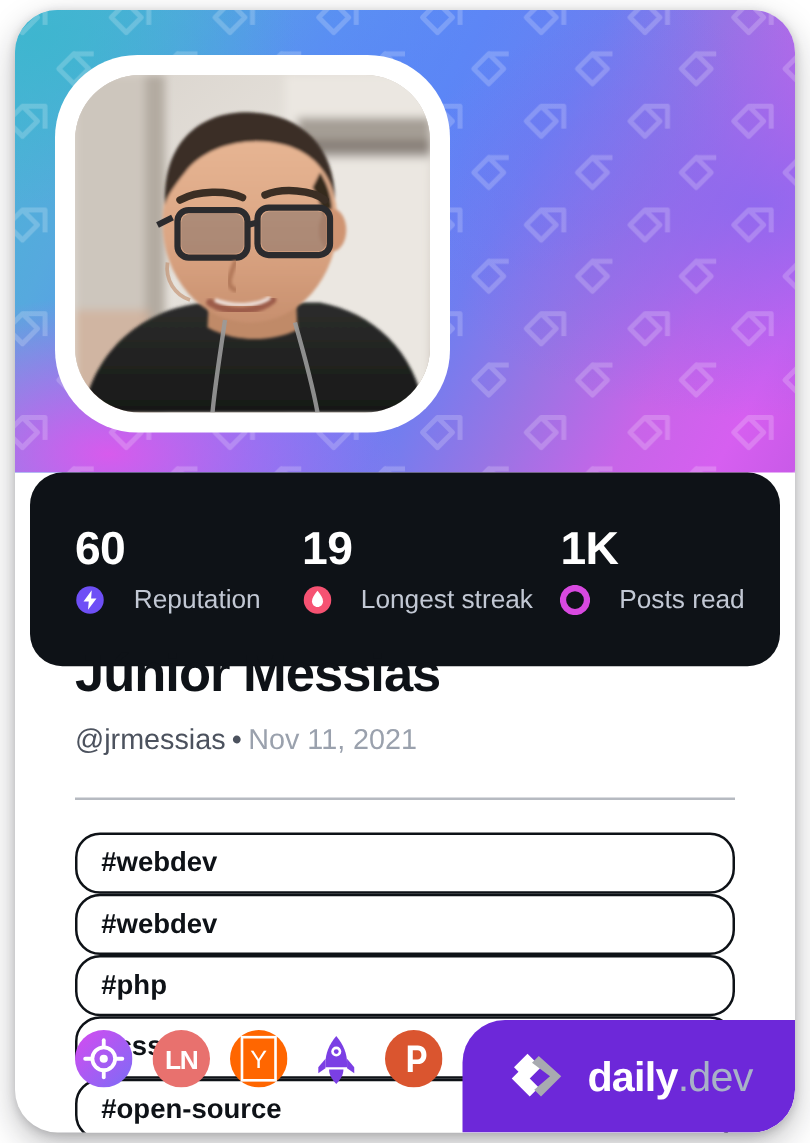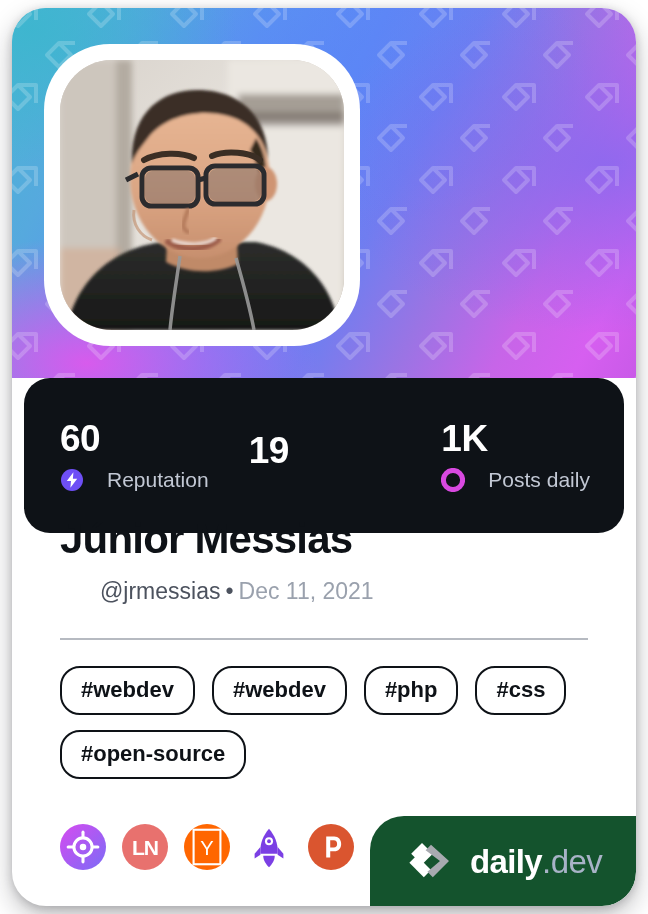--- a/index.html
+++ b/index.html
@@ -124,36 +124,37 @@
     line-height: 1.1;
     margin-top: 34px;
   }
   .meta {
     margin-top: 16px;
     font-size: 23px;
     color: #9aa1ad;
     line-height: 1.2;
     white-space: nowrap;
   }
-  .meta .handle { color: #4c525e; margin-left: 40px; }
+  .meta .handle { color: #4c525e; }
   .meta .dot { color: #4c525e; margin: 0 5px; }
 
   .divider {
     margin-top: 32px;
     height: 2px;
     background: #b6bac1;
     width: 100%;
   }
 
   .tags {
     margin-top: 26px;
     display: flex;
     flex-wrap: wrap;
-    gap: 15px 17px;
+    gap: 0 17px;
     max-width: 560px;
+    flex-direction: column;
   }
   .tag {
     border: 2px solid #0e1217;
     border-radius: 20px;
     padding: 10px 19px 11px;
     font-size: 22px;
     font-weight: bold;
     color: #0e1217;
     line-height: 1.1;
     background: #ffffff;
@@ -171,21 +172,21 @@
   }
   .social { width: 46px; height: 46px; display: block; }
 
   
   .brand {
     position: absolute;
     right: 0;
     bottom: 0;
     width: 266px;
     height: 90px;
-    background: #14532d;
+    background: #6d28d9;
     border-top-left-radius: 34px;
     border-bottom-right-radius: 34px;
     display: flex;
     align-items: center;
     justify-content: center;
     gap: 12px;
   }
   .brand-mark { width: 54px; height: 40px; display: block; }
   .brand-text {
     font-size: 33px;
@@ -307,40 +308,47 @@
         <svg class="stat-icon" viewBox="0 0 24 24" xmlns="http://www.w3.org/2000/svg">
           <circle cx="12" cy="12" r="11" fill="#6e4ff6"></circle>
           <path d="M13.4 4.2 L6.8 13.1 L11 13.1 L10.4 19.8 L17.2 10.8 L12.9 10.8 Z" fill="#ffffff"></path>
         </svg>
         <span>Reputation</span>
       </div>
     </div>
 
     <div class="stat">
       <div class="stat-value">19</div>
+      <div class="stat-label">
+        <svg class="stat-icon" viewBox="0 0 24 24" xmlns="http://www.w3.org/2000/svg">
+          <circle cx="12" cy="12" r="11" fill="#f65272"></circle>
+          <path d="M12 4.6 C9.2 8 7.6 10.4 7.6 13 C7.6 15.7 9.6 17.6 12 17.6 C14.4 17.6 16.4 15.7 16.4 13 C16.4 10.4 14.8 8 12 4.6 Z" fill="#ffffff"></path>
+        </svg>
+        <span>Longest streak</span>
+      </div>
     </div>
 
     <div class="stat">
       <div class="stat-value">1K</div>
       <div class="stat-label">
         <svg class="stat-icon" viewBox="0 0 24 24" xmlns="http://www.w3.org/2000/svg">
           <circle cx="12" cy="12" r="9.6" fill="none" stroke="#d849e0" stroke-width="5"></circle>
         </svg>
-        <span>Posts daily</span>
+        <span>Posts read</span>
       </div>
     </div>
 
   </div>
 
   <div class="body">
 
     <div class="name">Júnior Messias</div>
 
     <div class="meta">
-      <span class="handle">@jrmessias</span><span class="dot">•</span><span>Dec 11, 2021</span>
+      <span class="handle">@jrmessias</span><span class="dot">•</span><span>Nov 11, 2021</span>
     </div>
 
     <div class="divider"></div>
 
     <div class="tags">
       <span class="tag">#webdev</span>
       <span class="tag">#webdev</span>
       <span class="tag">#php</span>
       <span class="tag">#css</span>
       <span class="tag">#open-source</span>

